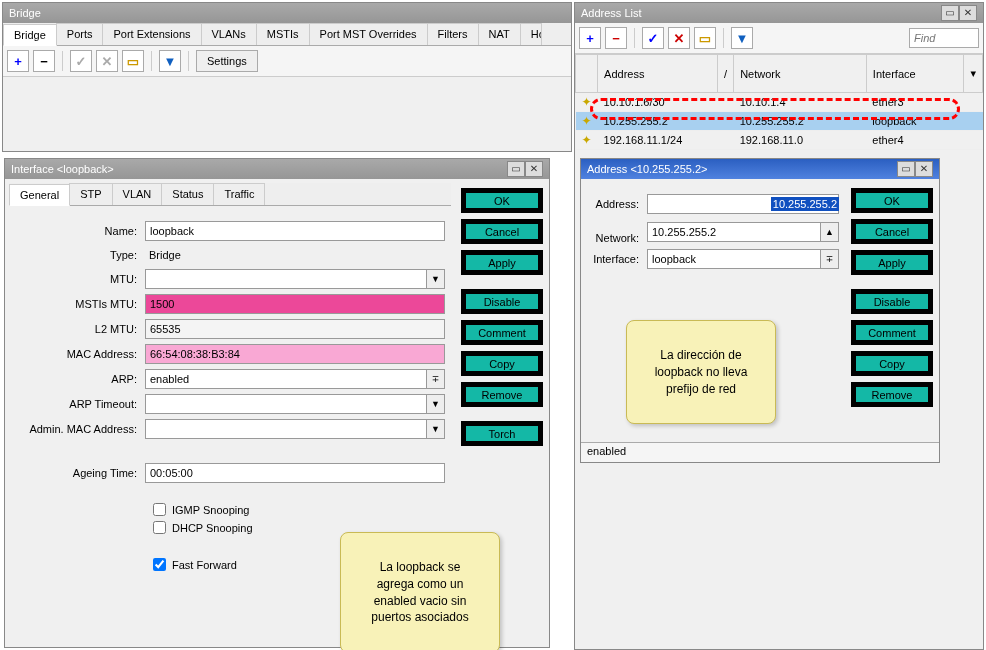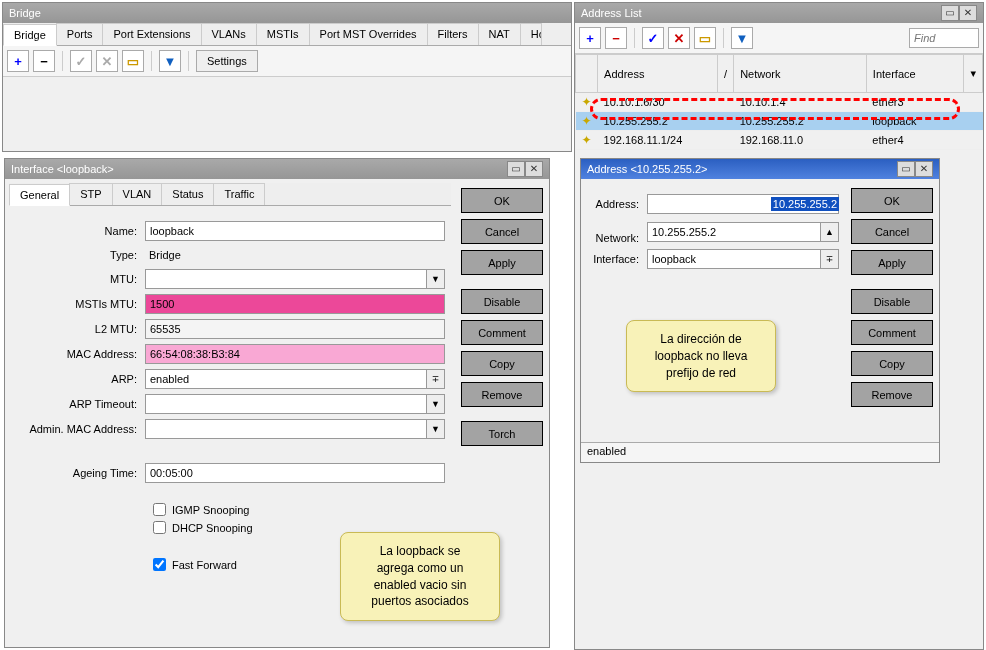--- a/index.html
+++ b/index.html
@@ -21,24 +21,24 @@
 .sep { width:1px;height:20px;background:#ccc;margin:0 3px; }
 
 .grid { width:100%; border-collapse:collapse; }
 .grid th { text-align:left; font-weight:normal; padding:12px 6px; background:#f0f0f0;border:1px solid #ccc; }
 .grid td { padding:2px 6px; border-bottom:1px solid #eee; }
 
 .form-row { display:flex;align-items:center;margin:5px 0;justify-content:flex-end; }
 .form-row label { width:130px; text-align:right; padding-right:8px; }
 .form-row input[type=text] { flex:1; height:20px;padding:0 4px;border:1px solid #999; }
 .form-row .dd { width:18px;height:20px;border:1px solid #999;border-left:none;background:#eee;display:flex;align-items:center;justify-content:center;cursor:pointer;font-size:9px; }
-.btn { width:82px;height:25px;border:1px solid #000000;background:#a3a3a3;cursor:pointer;margin:3px 0;display:block; }
+.btn { width:82px;height:25px;border:5px solid #000000;background:#14b8a6;cursor:pointer;margin:3px 0;display:block; }
 .btn-col { display:flex;flex-direction:column;align-items:center;padding:6px; }
 
-.callout { position:absolute; background:#f8f2b8; border:1px solid #c9ba55; border-radius:8px; padding:10px 14px; text-align:center; box-shadow:2px 2px 4px rgba(0,0,0,.2); font-size:12px; line-height:1.4;}
+.callout { position:absolute; background:#f8f2b8; border:1px solid #c9ba55; border-radius:8px; padding:26px 14px; text-align:center; box-shadow:2px 2px 4px rgba(0,0,0,.2); font-size:12px; line-height:1.4;}
 
 .highlight-row { background:#a8d0f0; }
 .red-oval { position:absolute; border:3px dashed red; border-radius:16px; pointer-events:none;}
 
 .checkbox-row { display:flex;align-items:flex-end;margin:5px 0 5px 138px;gap:6px; }
 .checkbox-row input { cursor:pointer; }
 
 .status-bar { position:absolute;bottom:0;left:0;right:0;height:20px;border-top:1px solid #aaa;padding:2px 6px;background:#f5f5f5;}
 
 .icon-plus{color:#00f;}

